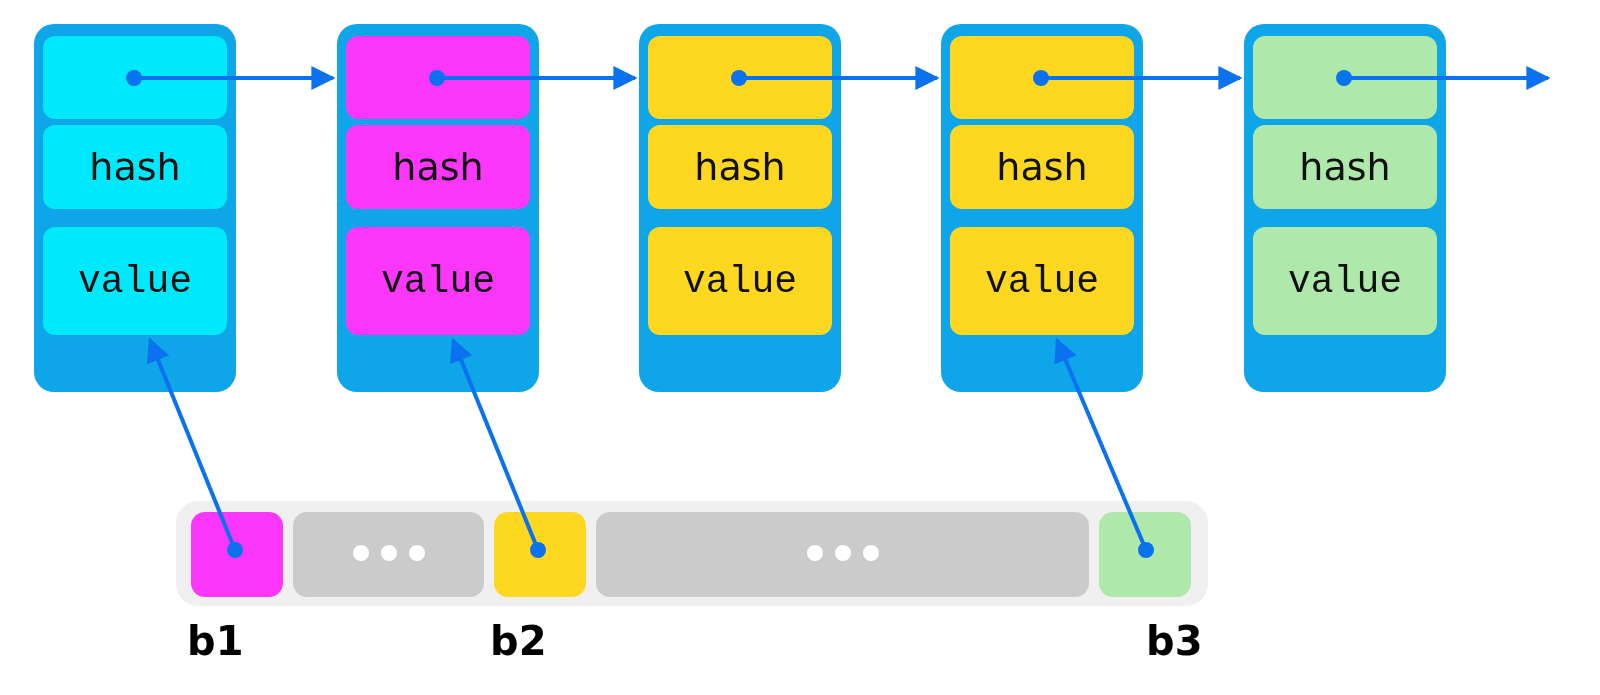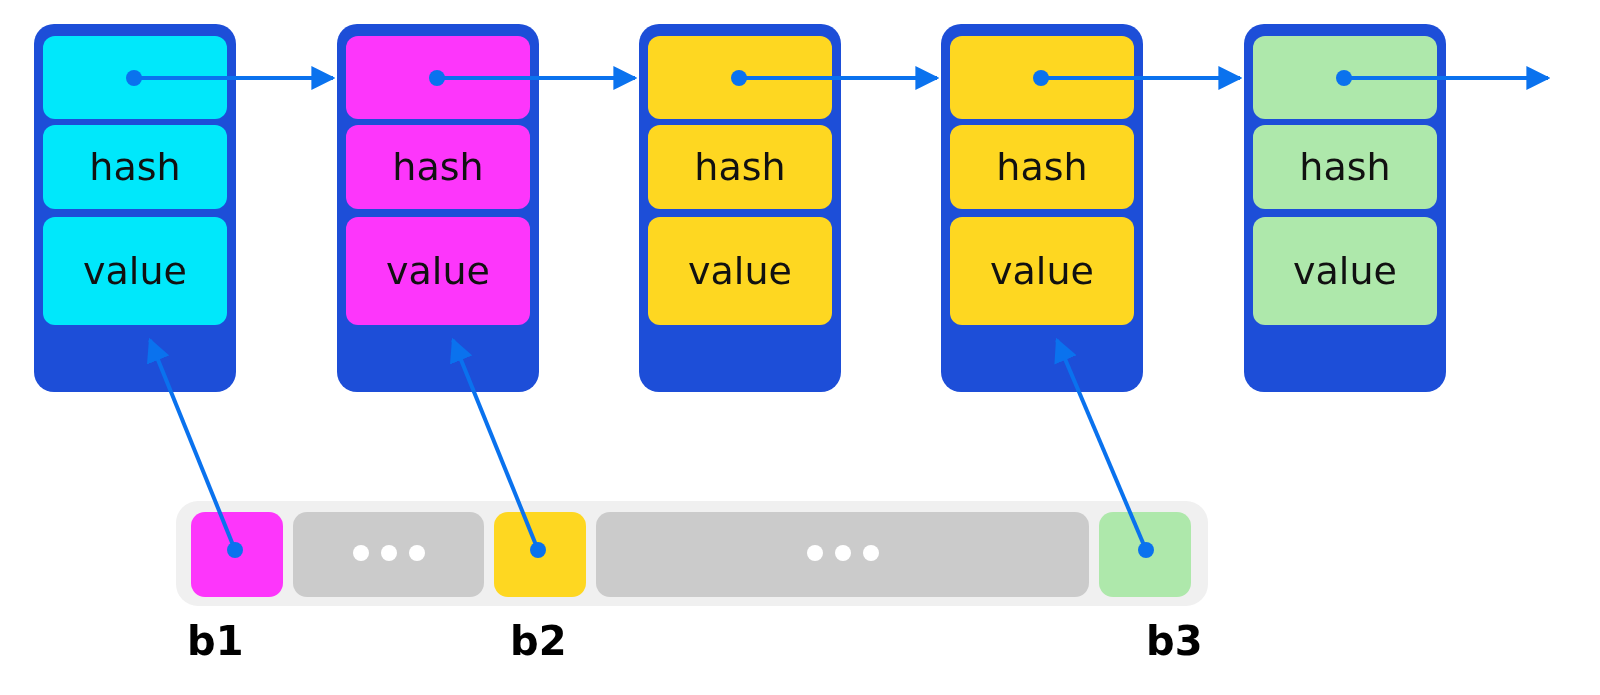--- a/index.html
+++ b/index.html
@@ -1,25 +1,25 @@
 <!DOCTYPE html>
 <html><head>
 <meta charset="utf-8">
 <style>
   html, body { margin: 0; padding: 0; background: #ffffff; }
   body { width: 1600px; height: 695px; position: relative; overflow: hidden;
          font-family: "DejaVu Sans", "Liberation Sans", sans-serif; }
   .node { position: absolute; top: 24px; width: 202px; height: 368px;
-          background: #1d4ed8; border-radius: 20px; }
+          background: #0ea5e9; border-radius: 20px; }
   .cell { position: absolute; left: 9px; width: 184px; border-radius: 12px;
           display: flex; align-items: center; justify-content: center;
           font-size: 38px; color: #111; }
   .c-next { top: 12px; height: 83px; }
   .c-hash { top: 101px; height: 84px; }
-  .c-value { top: 193px; height: 108px; }
+  .c-value { top: 203px; height: 108px; font-family: Liberation Mono, monospace; }
   .bar { position: absolute; left: 176px; top: 501px; width: 1032px; height: 105px;
          background: #f0f0f0; border-radius: 22px; }
   .slot { position: absolute; top: 11px; height: 85px; border-radius: 14px;
           display: flex; align-items: center; justify-content: center; }
   .dot { display: inline-block; width: 16px; height: 16px; background: #fff;
          border-radius: 50%; margin: 0 6px; }
   .blabel { position: absolute; top: 618px; font-size: 40px; font-weight: bold;
             color: #000; width: 100px; text-align: left; }
   svg#arrows { position: absolute; left: 0; top: 0; }
 </style>
@@ -58,21 +58,21 @@
     <span><span class="dot" style="background: rgb(255, 255, 255);"></span><span class="dot" style="background: rgb(255, 255, 255);"></span><span class="dot" style="background: rgb(255, 255, 255);"></span></span>
   </div>
   <div class="slot" style="left: 318px; width: 92px; background: rgb(254, 215, 33);"></div>
   <div class="slot gap" style="left:420px; width:493px; background:#cbcbcb;">
     <span><span class="dot" style="background: rgb(255, 255, 255);"></span><span class="dot" style="background: rgb(255, 255, 255);"></span><span class="dot" style="background: rgb(255, 255, 255);"></span></span>
   </div>
   <div class="slot" style="left: 923px; width: 92px; background: rgb(174, 232, 171);"></div>
 </div>
 
 <div class="blabel" style="left:187px;">b1</div>
-<div class="blabel" style="left:510px;">b2</div>
+<div class="blabel" style="left:490px;">b2</div>
 <div class="blabel" style="left:1146px;">b3</div>
 
 <svg id="arrows" width="1600" height="695">
   <defs>
     <marker id="ah" viewBox="0 0 10 10" refX="9" refY="5" markerWidth="6" markerHeight="6" orient="auto">
       <path d="M0,0 L10,5 L0,10 z" fill="#0a72ee"></path>
     </marker>
   </defs>
   <g id="arrow-layer">
       <line x1="134" y1="78" x2="333" y2="78" stroke="#0a72ee" stroke-width="4" marker-end="url(#ah)"></line>

